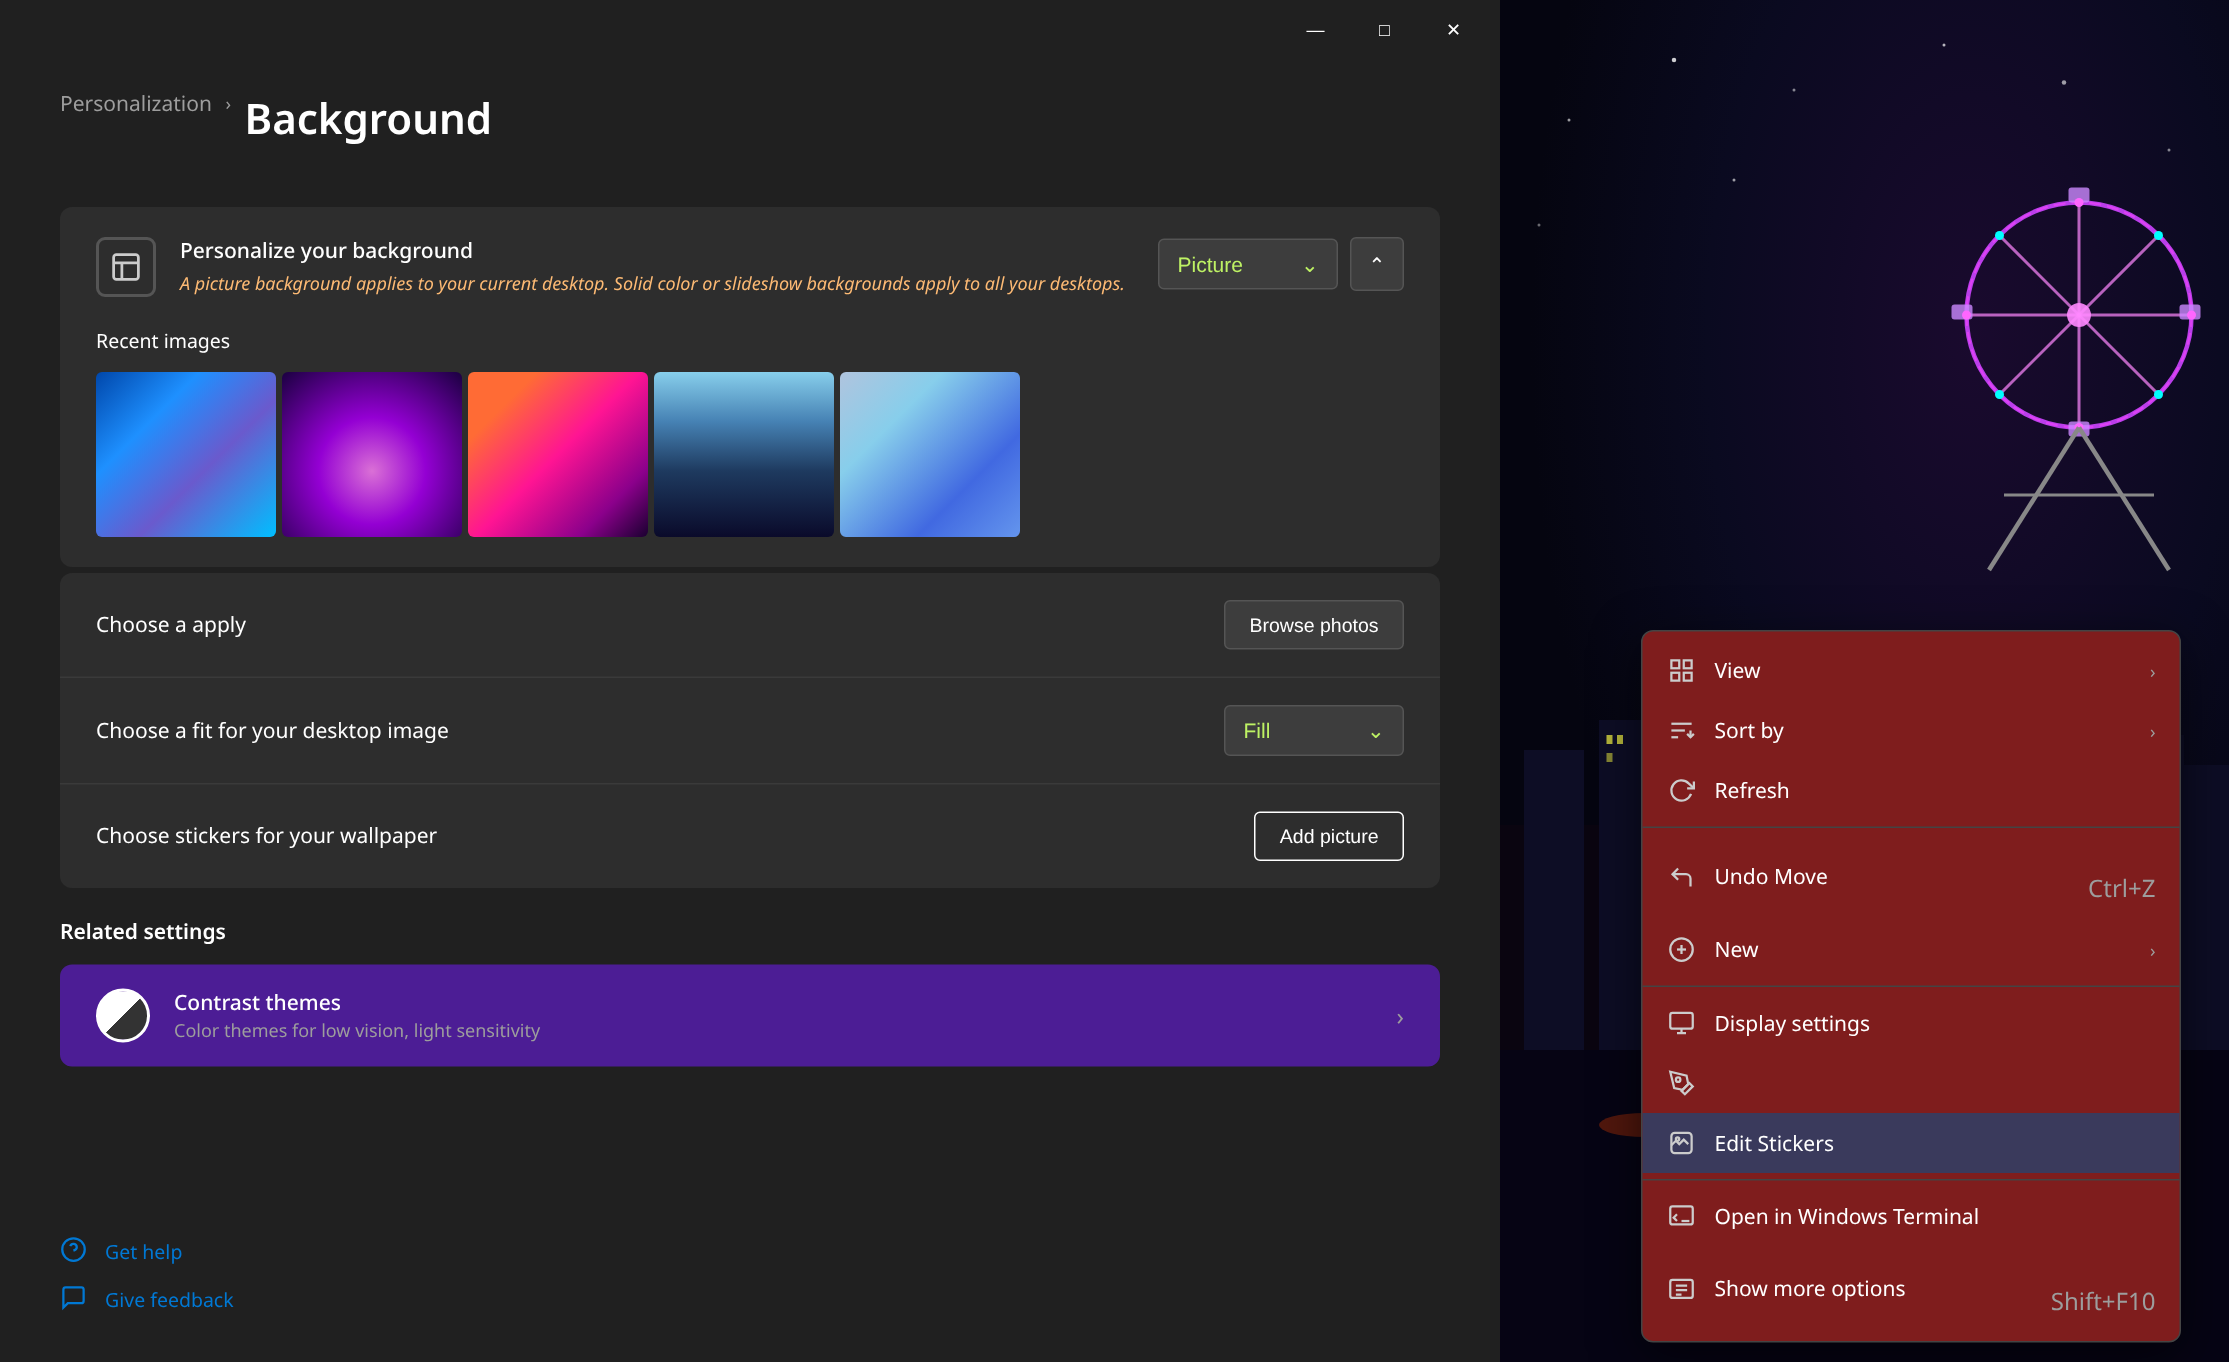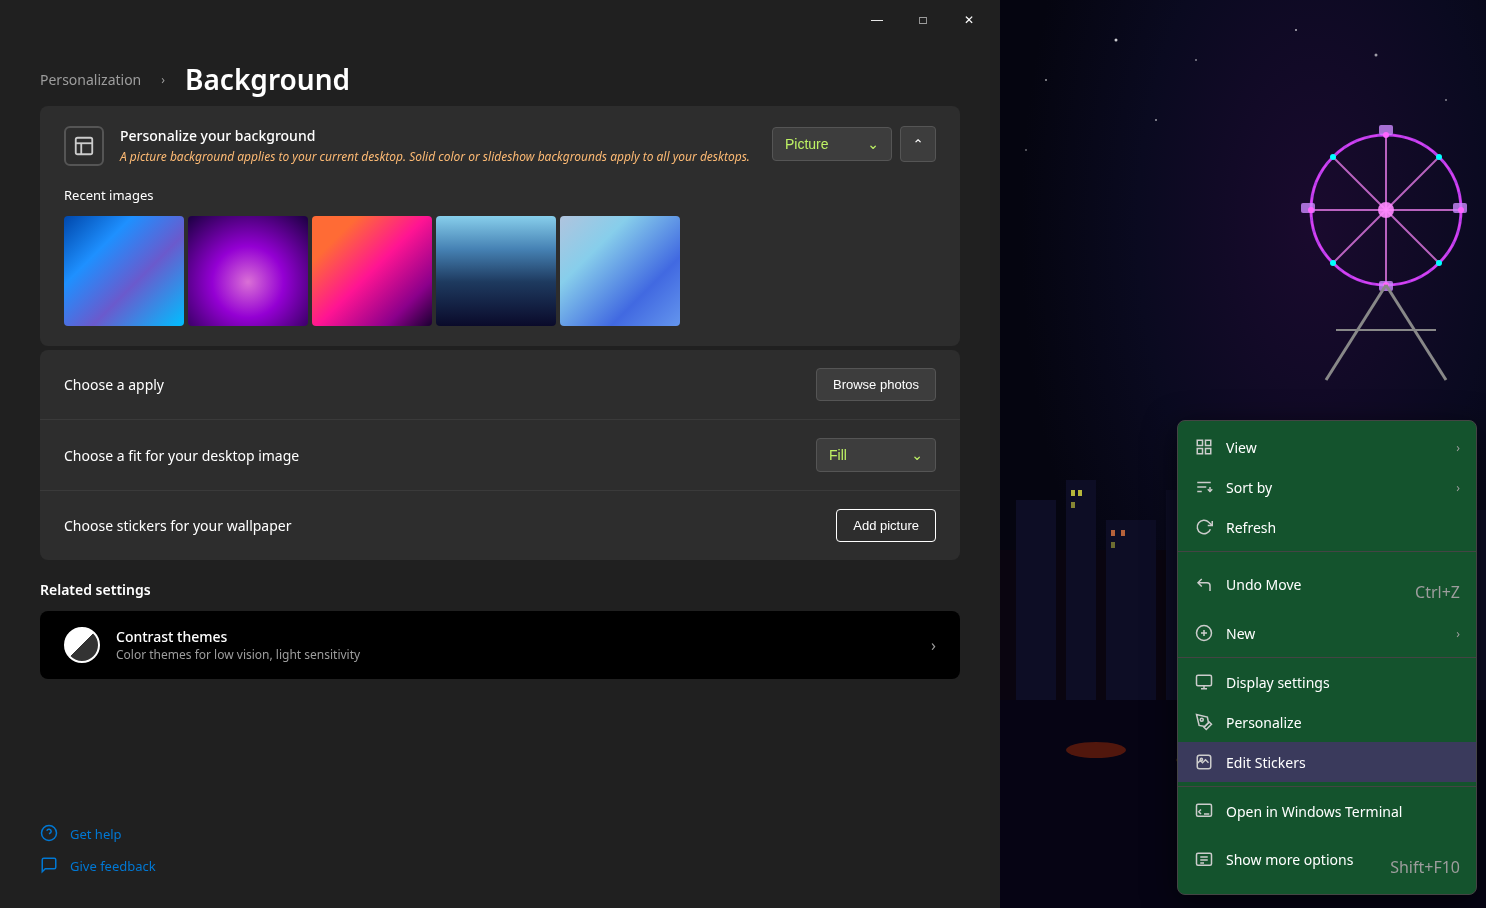--- a/index.html
+++ b/index.html
@@ -67,23 +67,22 @@
 
     .content-area {
       flex: 1;
       padding: 20px 40px;
       overflow-y: auto;
     }
 
     
     .breadcrumb {
       display: flex;
-      align-items: center;
-      gap: 20px;
-      margin-bottom: 8px;
+      gap: 9px;
+      margin-bottom: 40px;
     }
     .breadcrumb-parent {
       color: #9d9d9d;
       font-size: 14px;
       cursor: pointer;
     }
     .breadcrumb-chevron {
       color: #9d9d9d;
       font-size: 12px;
     }
@@ -239,21 +238,21 @@
 
     
     .related-label {
       color: #fff;
       font-size: 14px;
       font-weight: 600;
       margin: 20px 0 12px 0;
     }
 
     .contrast-card {
-      background: #000000;
+      background: #4c1d95;
       border-radius: 8px;
       padding: 16px 24px;
       display: flex;
       align-items: center;
       gap: 16px;
       cursor: pointer;
     }
 
     .contrast-icon {
       width: 36px;
@@ -291,24 +290,24 @@
       font-size: 16px;
     }
     .footer-link-text {
       color: #0078d4;
       font-size: 13px;
     }
 
     
     .context-menu {
       position: absolute;
-      right: 9px;
+      right: 32px;
       top: 420px;
-      width: 300px;
-      background: #14532d;
+      width: 360px;
+      background: #7f1d1d;
       border: 1px solid #444;
       border-radius: 8px;
       padding: 6px 0;
       box-shadow: 0 8px 32px rgba(0,0,0,0.6);
       z-index: 1000;
     }
 
     .menu-item {
       display: flex;
       align-items: center;
@@ -628,21 +627,20 @@
   </div>
 
   <div class="menu-item">
     <span class="menu-icon">
       <svg width="18" height="18" viewBox="0 0 24 24" fill="none" stroke="#ccc" stroke-width="2">
         <path d="M12 19l7-7 3 3-7 7-3-3z"></path>
         <path d="M18 13l-1.5-7.5L2 2l3.5 14.5L13 18l5-5z"></path>
         <circle cx="9" cy="9" r="2"></circle>
       </svg>
     </span>
-    <span class="menu-label">Personalize</span>
   </div>
 
   <div class="menu-item highlighted">
     <span class="menu-icon">
       <svg width="18" height="18" viewBox="0 0 24 24" fill="none" stroke="#ccc" stroke-width="2">
         <rect x="3" y="3" width="18" height="18" rx="3"></rect>
         <path d="M3 14l4-4 3 3 4-4 4 4"></path>
         <circle cx="8.5" cy="8.5" r="1.5"></circle>
       </svg>
     </span>

